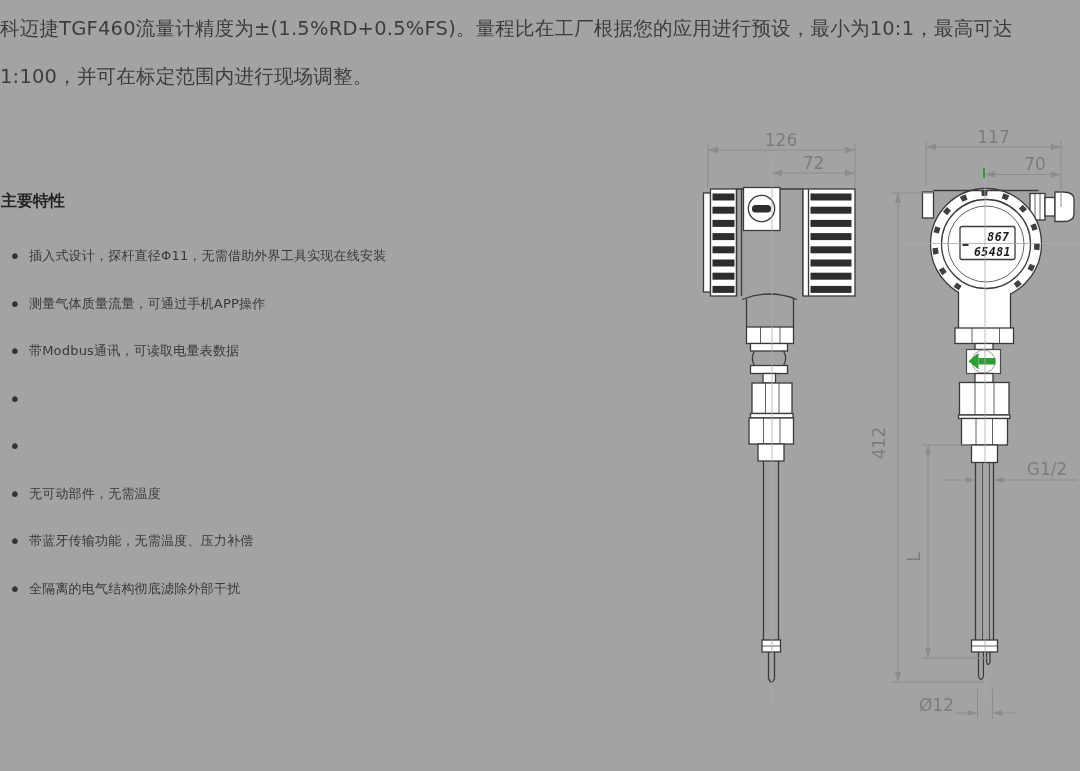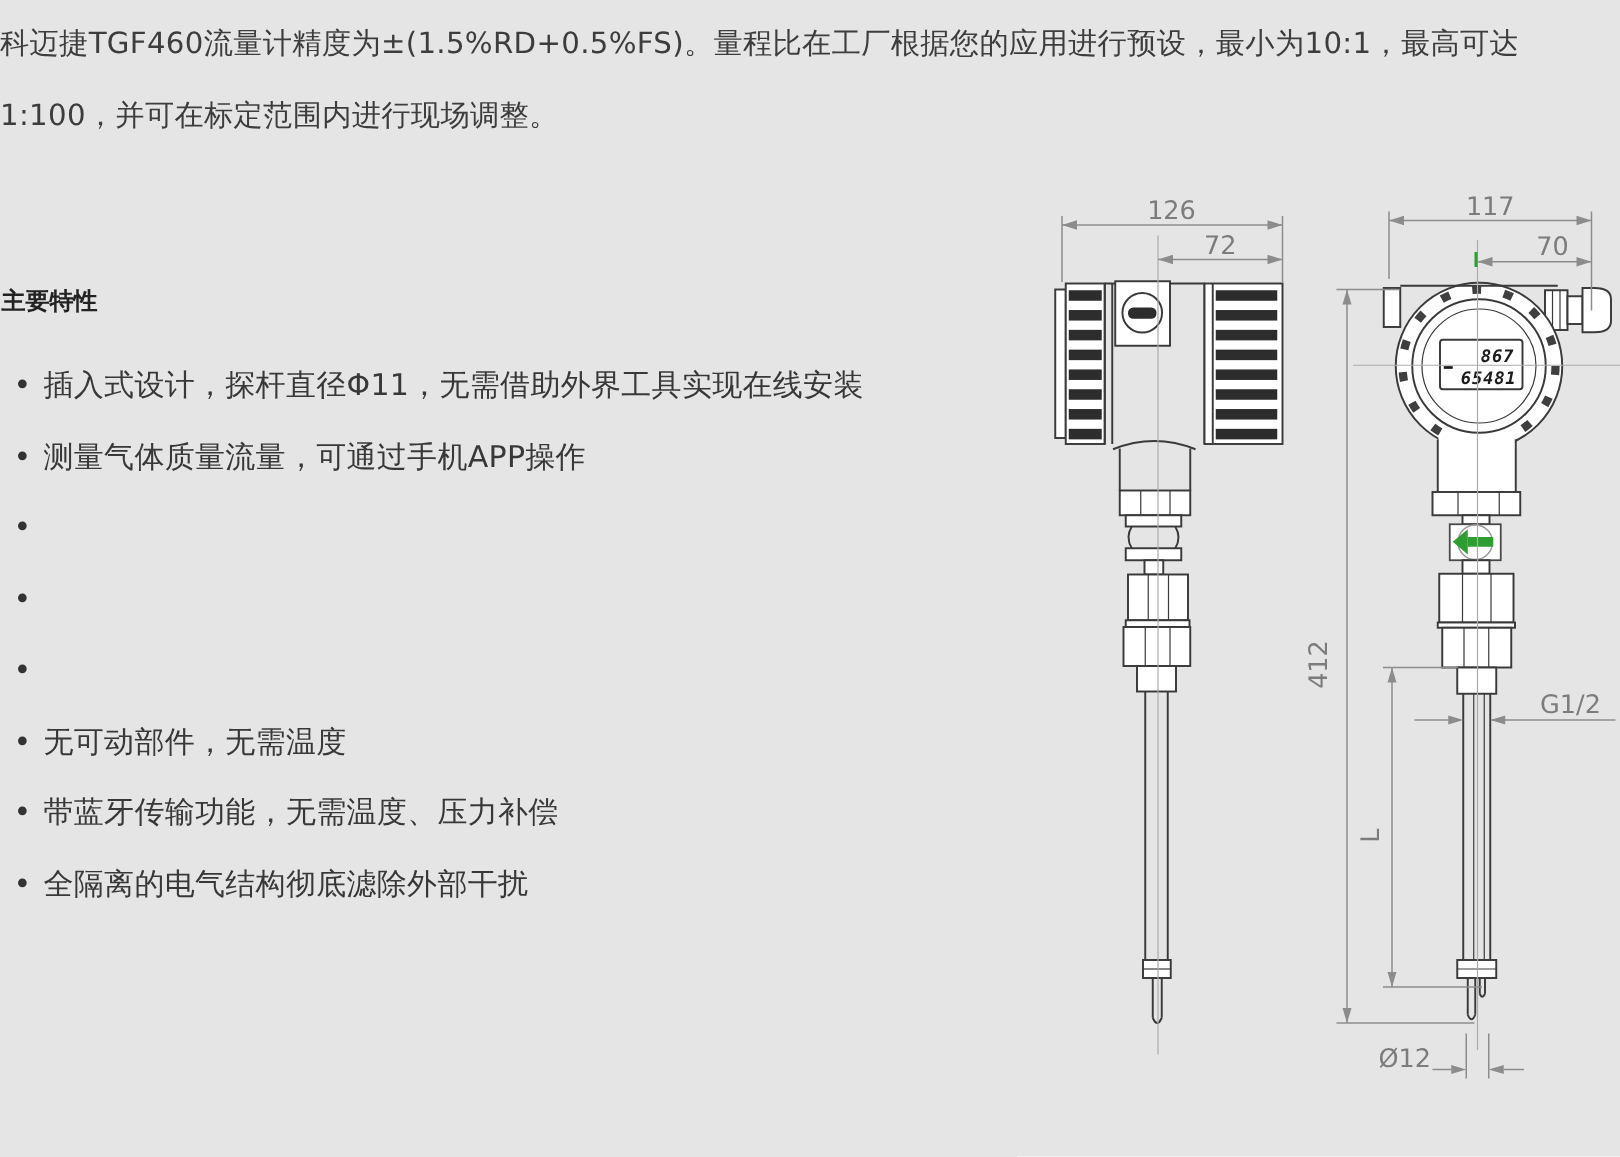--- a/index.html
+++ b/index.html
@@ -1,26 +1,26 @@
 <!DOCTYPE html>
 <html><head>
 <meta charset="utf-8">
 <style>
   html,body{margin:0;padding:0;background:#fff;}
-  .page{position:relative;width:1080px;height:771px;background:#e5e5e5;overflow:hidden;
+  .page{position:relative;width:1080px;height:771px;background:#a3a3a3;overflow:hidden;
         font-family:"DejaVu Sans","Liberation Sans",sans-serif;}
   .intro{position:absolute;top:5px;left:0;width:1080px;margin:0;
          font-size:19.5px;line-height:48px;color:#3d3d3d;letter-spacing:.2px;}
   .features-heading{position:absolute;top:191px;left:1px;margin:0;
          font-size:16px;font-weight:bold;color:#222;}
   .features{position:absolute;top:244px;left:0;margin:0;padding:0;list-style:none;}
   .features li{display:flex;align-items:flex-start;height:24px;margin:0 0 23.5px 0;}
   .features .dot{width:29px;padding-left:9px;box-sizing:border-box;
          font-size:20px;line-height:24px;color:#333;}
-  .features .ftxt{font-size:20px;line-height:24px;color:#383838;letter-spacing:.2px;}
+  .features .ftxt{font-size:13px;line-height:24px;color:#383838;letter-spacing:.2px;}
   .drawing{position:absolute;top:0;left:0;}
   .ln{stroke:#3a3a3a;stroke-width:1.3;fill:none;}
   .lnf{stroke:#3a3a3a;stroke-width:1.3;fill:#fff;}
   .thin{stroke-width:.8;}
   .bar{fill:#2d2d2d;stroke:none;}
   .dim{stroke:#8c8c8c;stroke-width:1;fill:none;}
   .ah{fill:#8c8c8c;stroke:none;}
   .dimtxt{fill:#7c7c7c;font-size:17px;font-family:"DejaVu Sans","Liberation Sans",sans-serif;}
   .cl{stroke:#ababab;stroke-width:.8;fill:none;}
   .lcd{fill:#1b1b1b;font-family:"DejaVu Sans Mono","Liberation Mono",monospace;
@@ -40,20 +40,21 @@
     <li>
         <span class="dot">•</span>
         <span class="ftxt">插入式设计，探杆直径Φ11，无需借助外界工具实现在线安装</span>
       </li>
     <li>
         <span class="dot">•</span>
         <span class="ftxt">测量气体质量流量，可通过手机APP操作</span>
       </li>
     <li>
         <span class="dot">•</span>
+        <span class="ftxt">带Modbus通讯，可读取电量表数据</span>
       </li>
     <li>
         <span class="dot">•</span>
       </li>
     <li>
         <span class="dot">•</span>
       </li>
     <li>
         <span class="dot">•</span>
         <span class="ftxt">无可动部件，无需温度</span>

